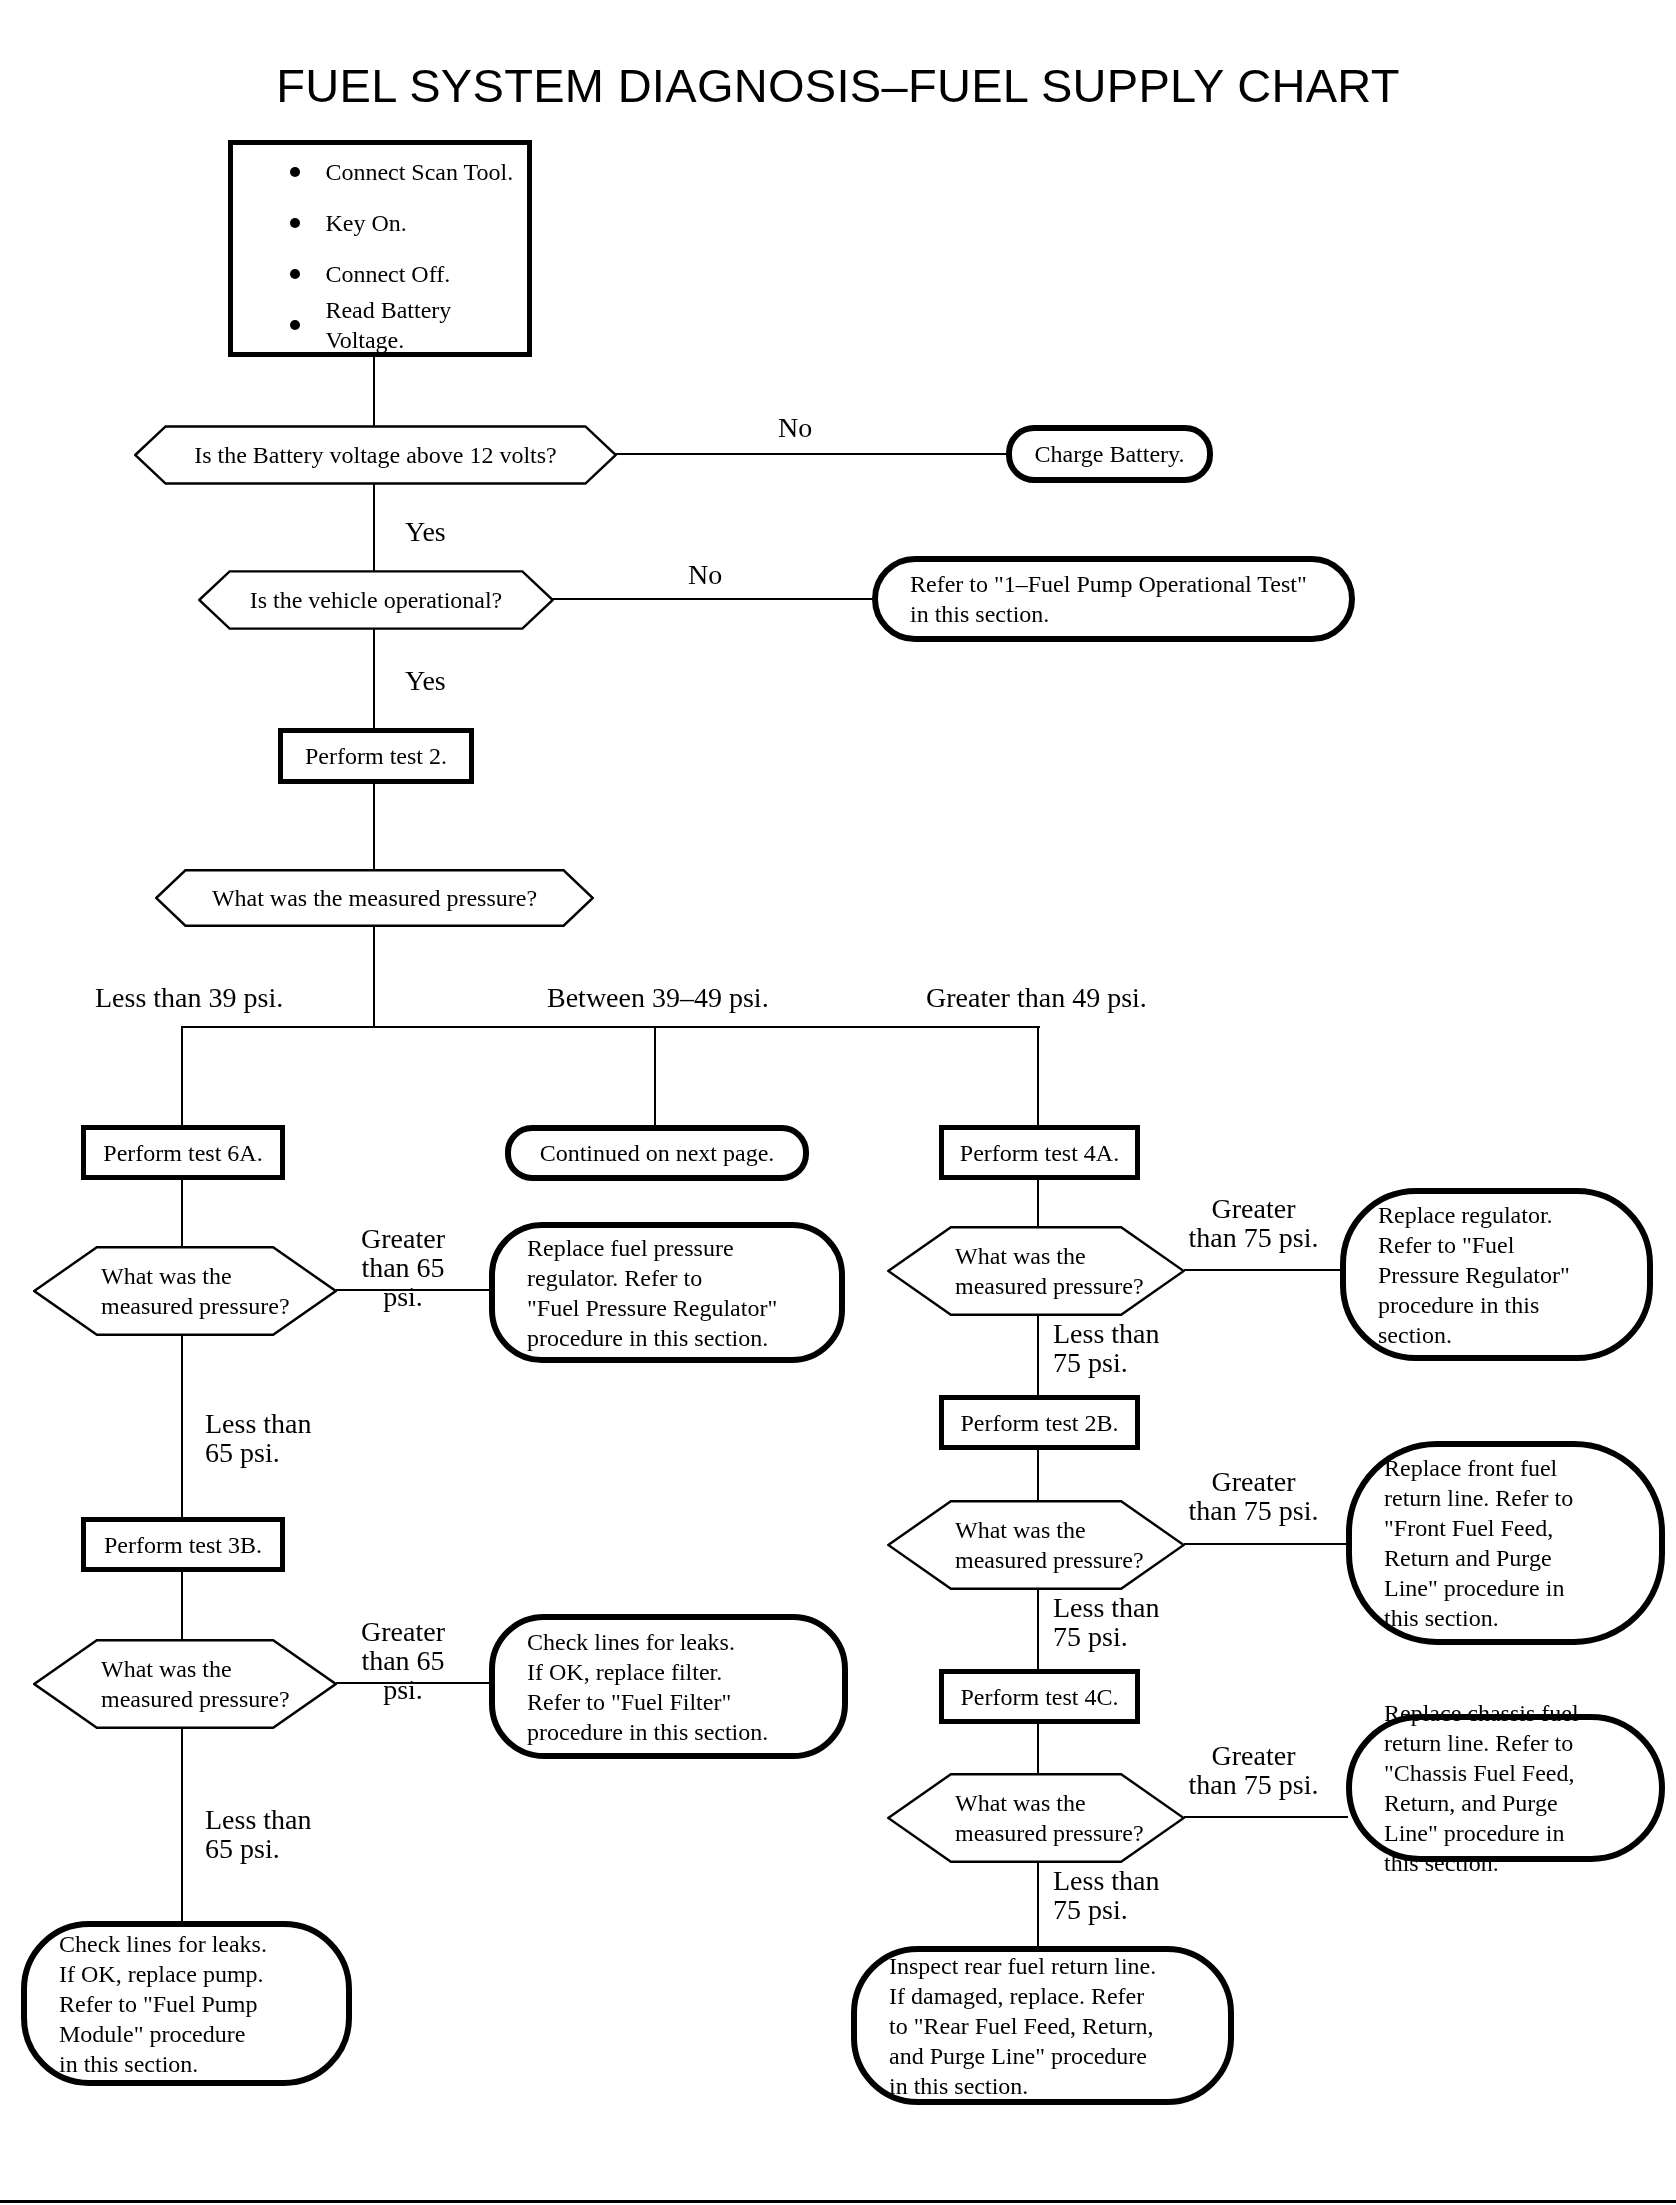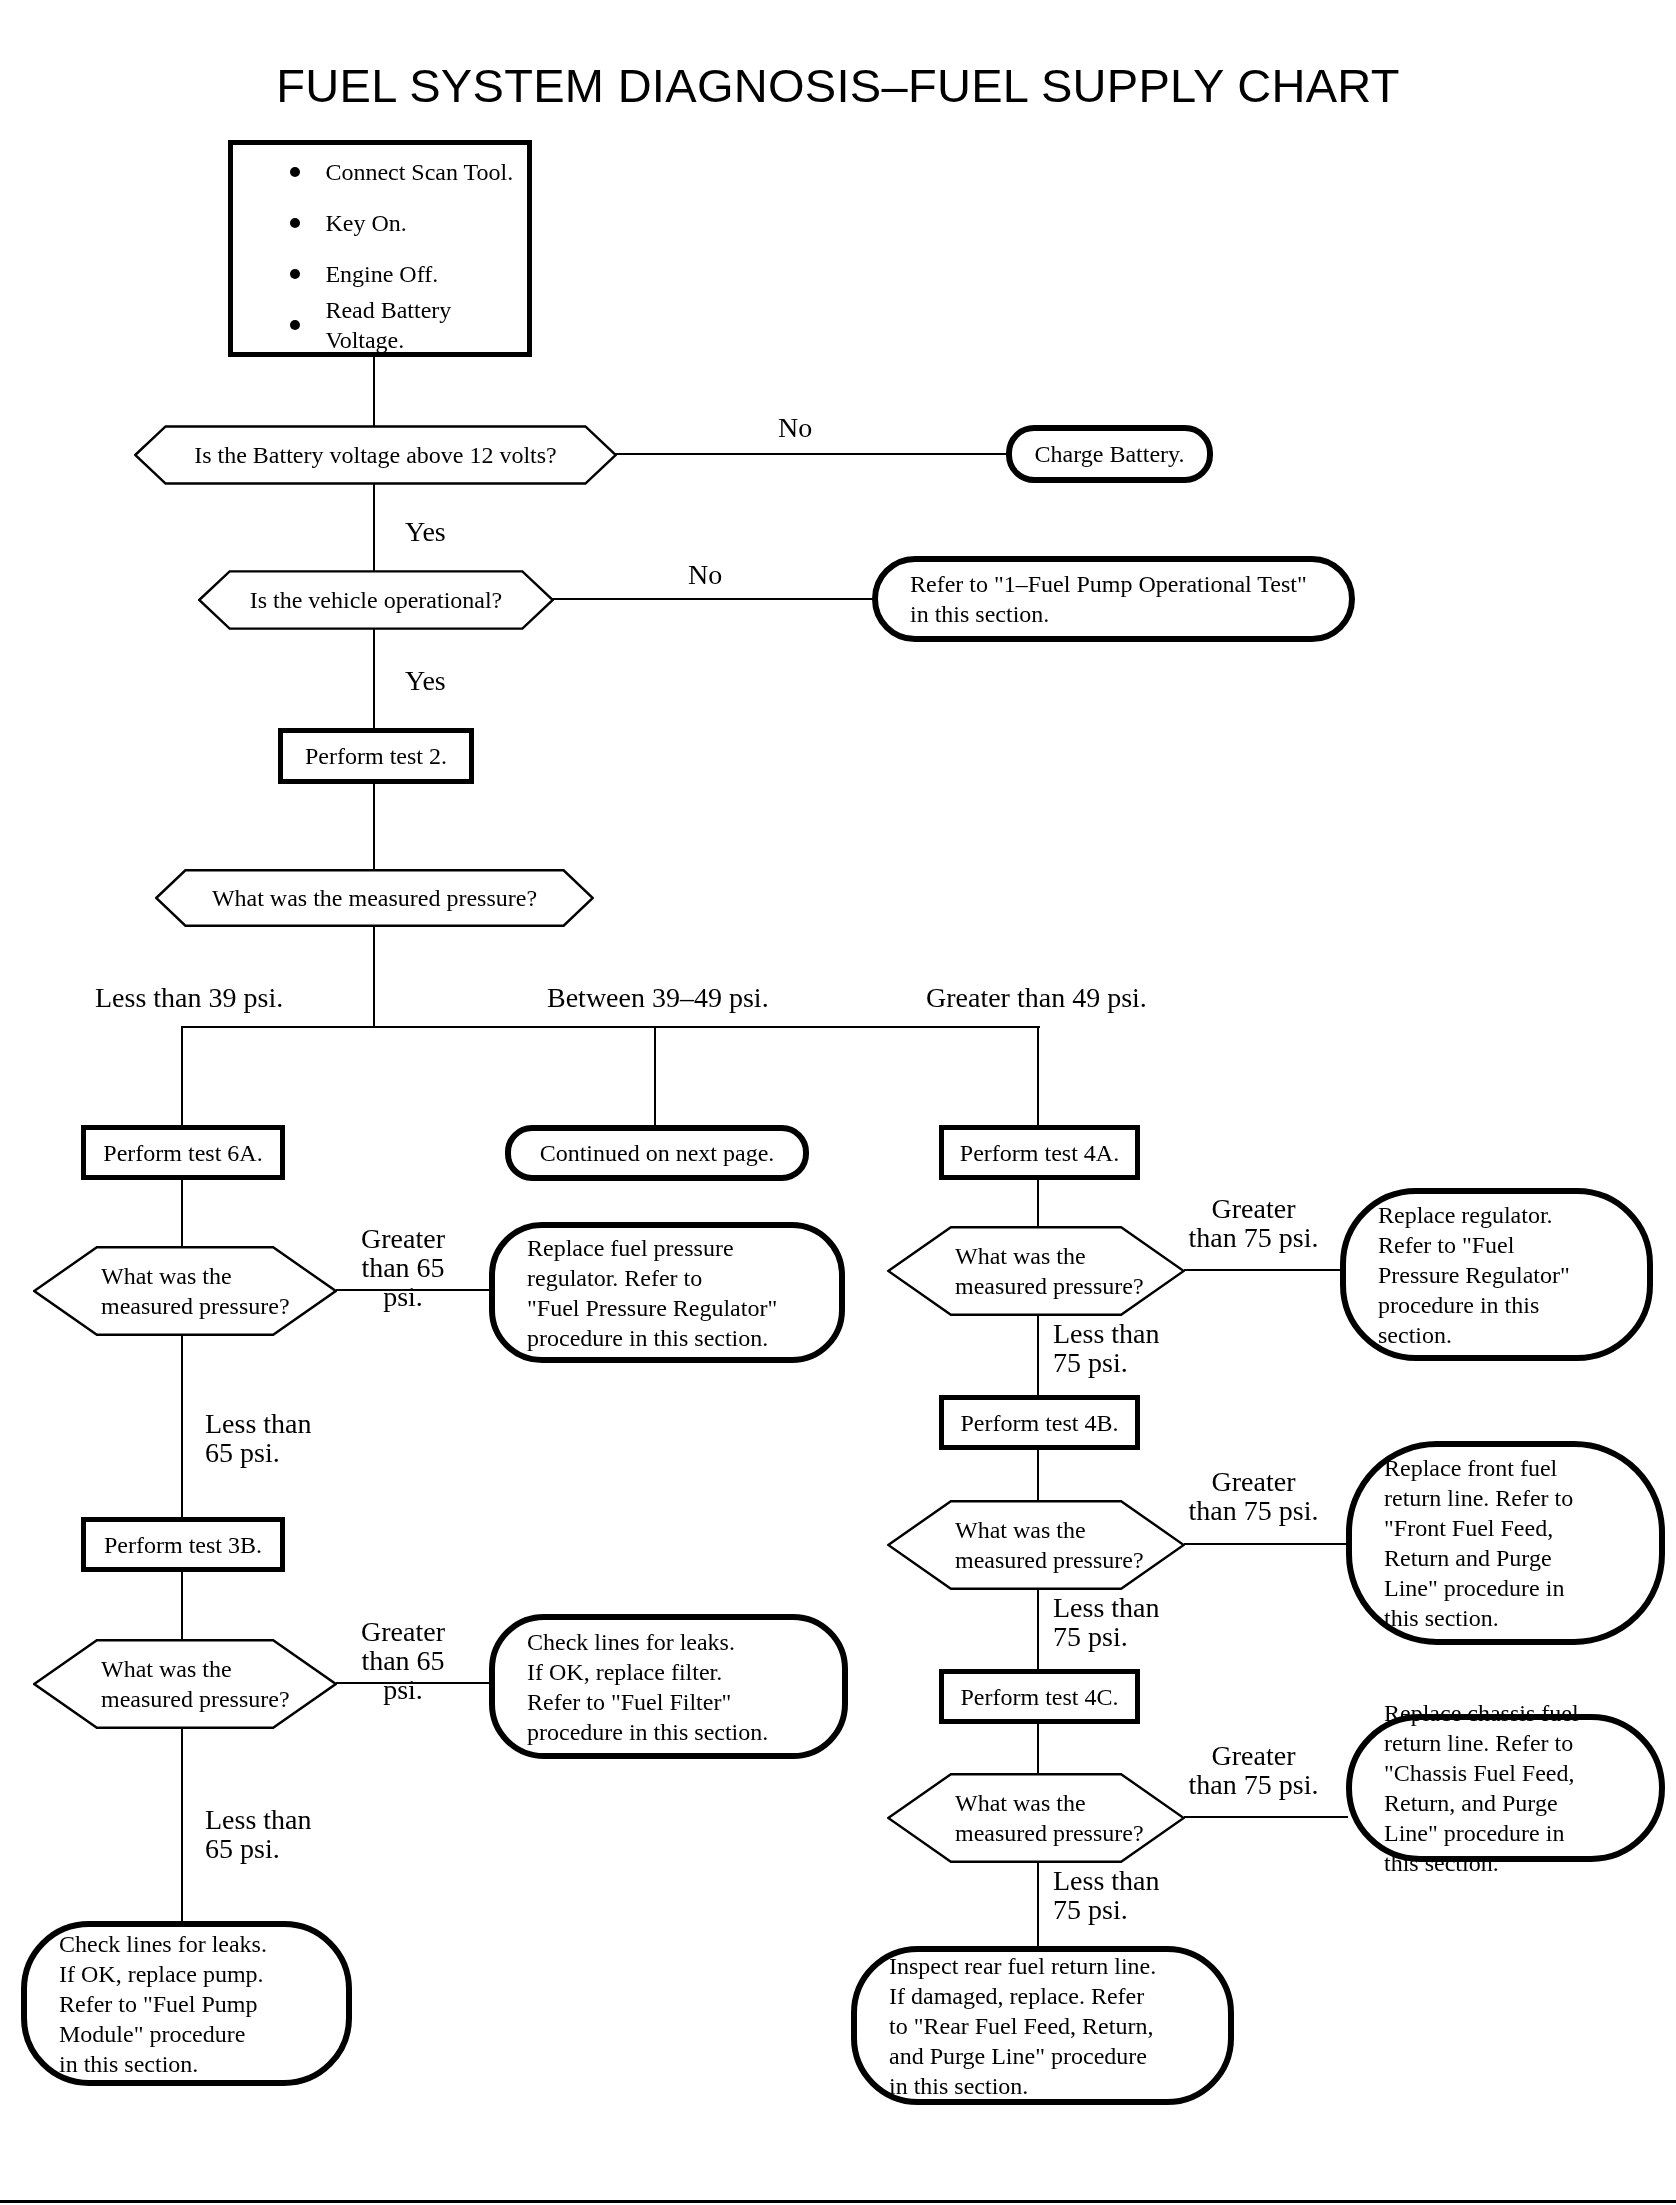--- a/index.html
+++ b/index.html
@@ -54,21 +54,21 @@
       <div class="start-item">
           <span class="bullet"></span>
           <span class="txt">Connect Scan Tool.</span>
         </div>
       <div class="start-item">
           <span class="bullet"></span>
           <span class="txt">Key On.</span>
         </div>
       <div class="start-item">
           <span class="bullet"></span>
-          <span class="txt">Engine Off.</span>
+          <span class="txt">Connect Off.</span>
         </div>
       <div class="start-item">
           <span class="bullet"></span>
           <span class="txt">Read Battery Voltage.</span>
         </div>
     </div>
   </div>
 
   <div class="vline" style="left:373px;top:356px;height:71px"></div>
   <div class="vline" style="left:373px;top:484px;height:87px"></div>
@@ -207,21 +207,21 @@
 Pressure Regulator"
 procedure in this
 section.</span>
   </div>
 
   <div class="vline" style="left:1037px;top:1315px;height:81px"></div>
   <div class="lbl" style="left:1053px;top:1319px">Less than
 75 psi.</div>
 
   <div class="box" style="left:939px;top:1395px;width:201px;height:55px">
-    <span class="txt">Perform test 4B.</span>
+    <span class="txt">Perform test 2B.</span>
   </div>
   <div class="vline" style="left:1037px;top:1448px;height:52px"></div>
 
   <div class="hex leftpad" style="left:887px;top:1500px;width:298px;height:90px">
       <svg width="298" height="90" viewBox="0 0 490 148">
         <polygon points="2,74 105,2 385,2 488,74 385,146 105,146" fill="#fff" stroke="#000" stroke-width="4"></polygon>
       </svg>
     <span class="txt">What was the
 measured pressure?</span>
   </div>

